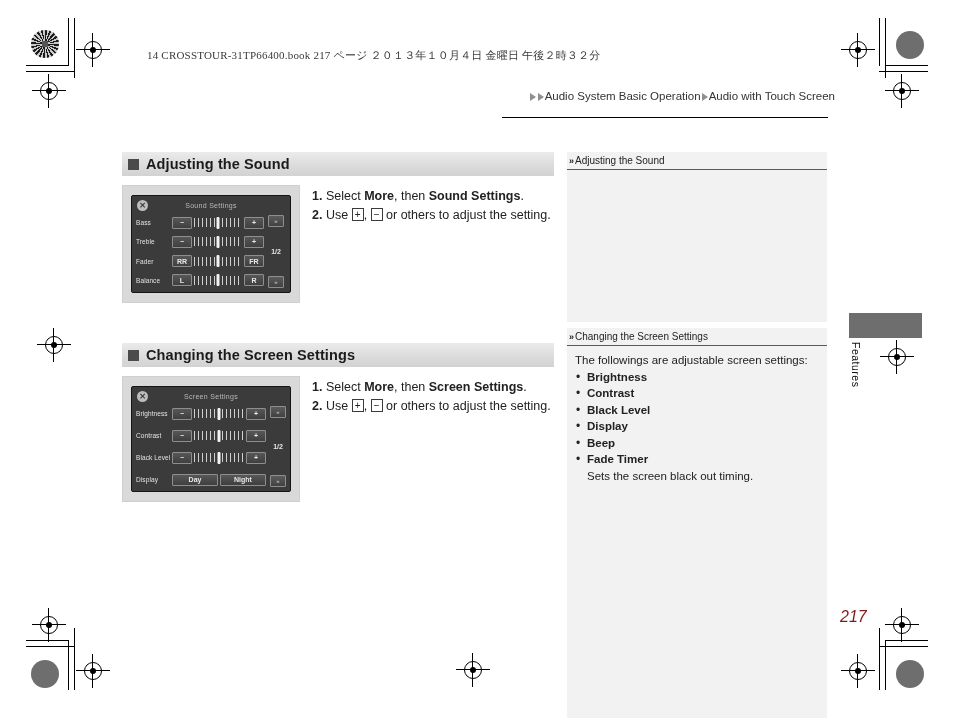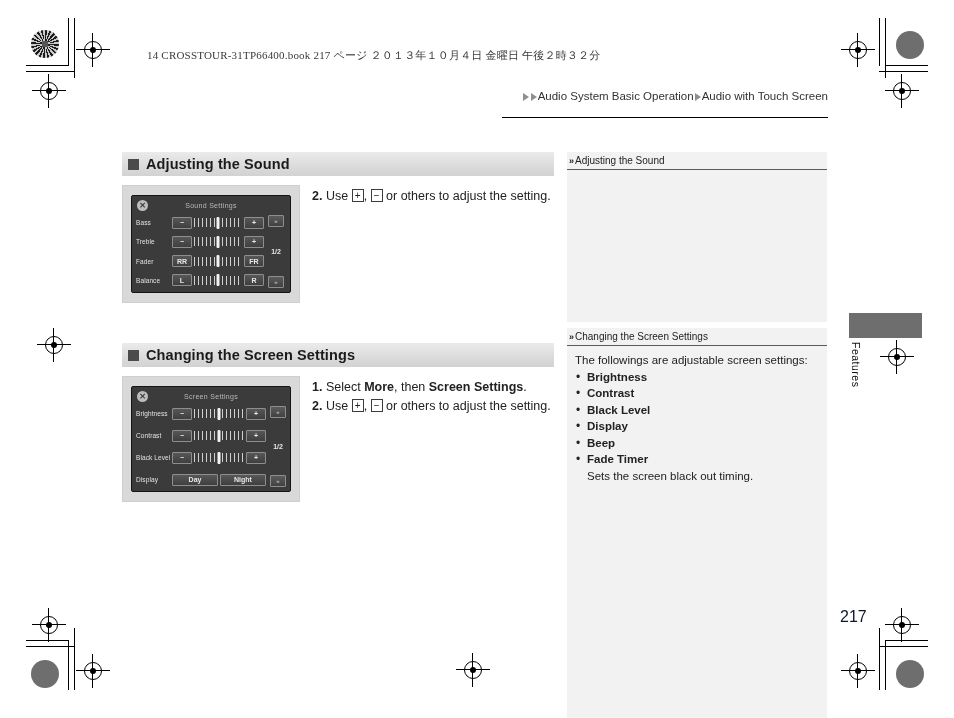--- a/index.html
+++ b/index.html
@@ -49,21 +49,21 @@
   }
 
   
   .bookline {
     position:absolute; left:147px; top:48px;
     font-family:"Liberation Serif", serif;
     font-size:11px; color:#3a3a3a; white-space:nowrap;
     letter-spacing:0.2px;
   }
   .crumb {
-    position:absolute; right:126px; top:90px;
+    position:absolute; right:119px; top:90px;
     font-size:11.5px; color:#333; white-space:nowrap;
   }
   .crumb .tri {
     display:inline-block;
     width:0;height:0;
     border-left:6px solid #8f8f8f;
     border-top:4px solid transparent;
     border-bottom:4px solid transparent;
     margin:0 1px -1px 1px;
   }
@@ -221,21 +221,21 @@
   }
   .thumbword {
     position:absolute; left:846px; top:342px;
     width:16px; height:70px;
     font-size:10.5px; color:#111;
     writing-mode:vertical-rl;
     letter-spacing:0.5px;
   }
   .pageno {
     position:absolute; left:840px; top:608px;
-    font-size:16px; color:#0f172a; font-weight:normal;
+    font-size:16px; color:#7f1d1d; font-weight:normal;font-style:italic;
   }
 </style>
 </head>
 <body>
 
 <div id="page">
 
   <div>
 
     <div class="cdisc star" style="left:31px; top:30px;"></div>
@@ -395,20 +395,24 @@
             <div class="sidecol">
               <span class="arrbtn">«</span>
               <span class="pagecnt">1/2</span>
               <span class="arrbtn">»</span>
             </div>
           </div>
         </div>
       </div>
 
       <div class="steps">
+        <div class="st">
+          <b>1.</b>
+          <span>Select </span><b>More</b><span>, then </span><b>Sound Settings</b><span>.</span>
+        </div>
         <div class="st">
           <b>2.</b>
           <span>Use </span><span class="keycap">+</span><span>, </span><span class="keycap">−</span><span> or others to adjust the setting.</span>
         </div>
       </div>
     </div>
 
     <div class="secthead" style="margin-top:24px;">
       <span class="sq"></span>
       <span class="txt">Changing the Screen Settings</span>

